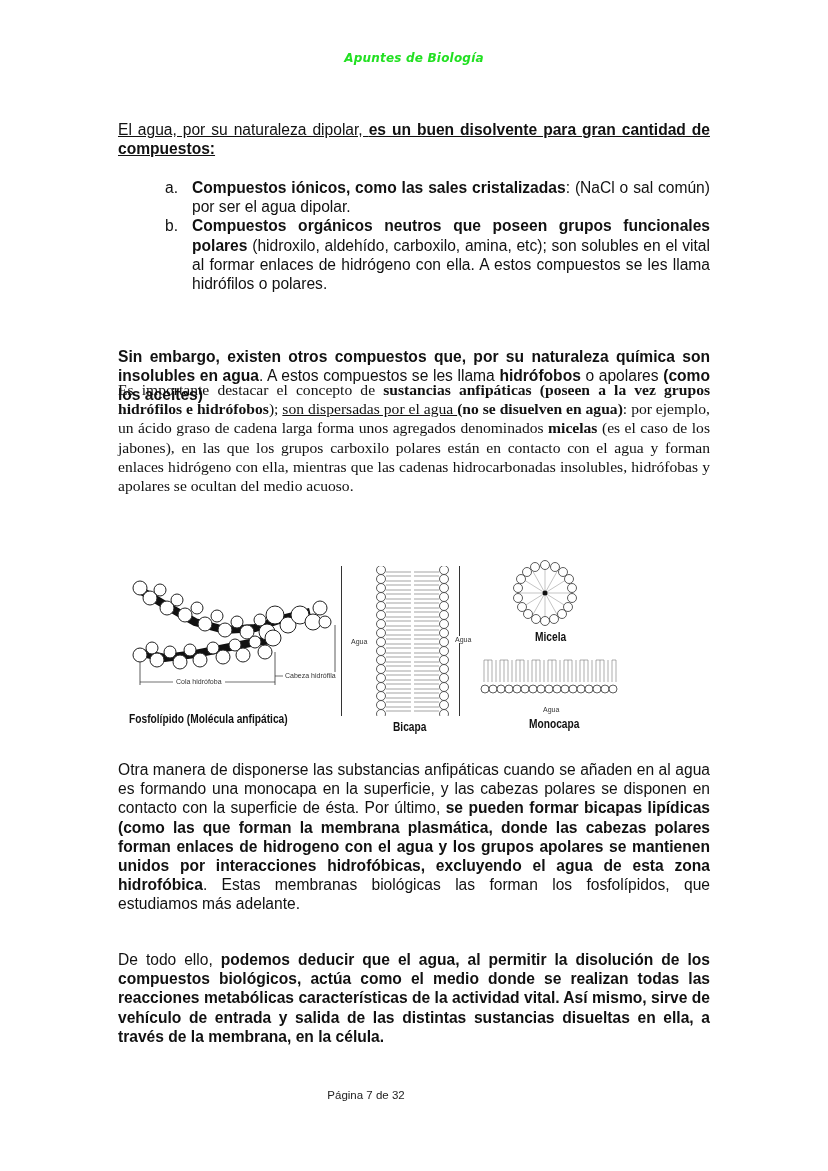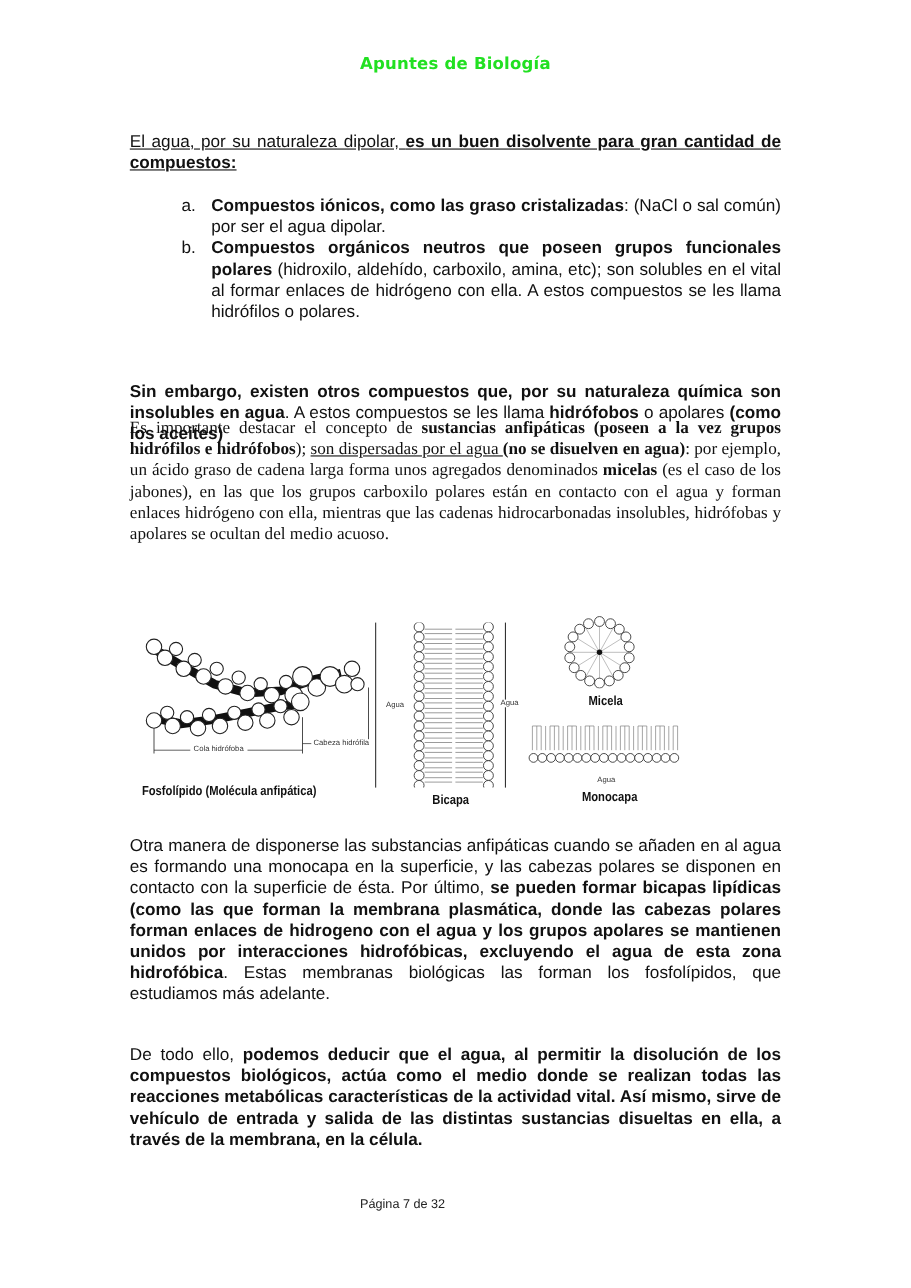--- a/index.html
+++ b/index.html
@@ -1,20 +1,20 @@
 <!DOCTYPE html>
 <html><head>
 <meta charset="utf-8">
 <style>
   html, body { margin: 0; padding: 0; background: #ffffff; }
   body { width: 828px; height: 1171px; position: relative; overflow: hidden;
          font-family: "Liberation Sans", sans-serif; color: #111; }
   .header { position: absolute; top: 50px; left: 0; width: 828px; text-align: center;
             color: #22e022; font-family: "DejaVu Sans", sans-serif; font-weight: bold;
-            font-size: 15px; line-height: 17px; letter-spacing: 0.2px; }
+            font-size: 12px; line-height: 17px; letter-spacing: 0.2px; font-style: italic; }
   .p { position: absolute; left: 118px; width: 592px; font-size: 15.6px; line-height: 19.2px;
        text-align: justify; }
   .p b { font-weight: bold; }
   .u { text-decoration: underline; }
   .list { position: absolute; left: 165px; width: 545px; font-size: 15.6px; line-height: 19.2px; }
   .li { display: flex; text-align: justify; }
   .li .mk { width: 27px; flex: none; }
   .li .tx { flex: 1; }
   .figure { position: absolute; left: 125px; top: 560px; width: 510px; height: 180px; }
   .cap { position: absolute; font-weight: bold; font-size: 12px; transform: scaleX(0.85); transform-origin: left top; white-space: nowrap; }
@@ -28,21 +28,21 @@
   <div>Apuntes de Biología</div>
 </div>
 
 <div class="p" style="top:120px;text-decoration:underline;">
   <span>El agua, por su naturaleza dipolar, </span><b>es un buen disolvente para gran cantidad de compuestos:</b>
 </div>
 
 <div class="list" style="top:178px;">
   <div class="li">
     <span class="mk">a.</span>
-    <span class="tx"><b>Compuestos iónicos, como las graso cristalizadas</b><span>: (NaCl o sal común) por ser el agua dipolar.</span></span>
+    <span class="tx"><b>Compuestos iónicos, como las sales cristalizadas</b><span>: (NaCl o sal común) por ser el agua dipolar.</span></span>
   </div>
   <div class="li">
     <span class="mk">b.</span>
     <span class="tx"><b>Compuestos orgánicos neutros que poseen grupos funcionales polares</b><span> (hidroxilo, aldehído, carboxilo, amina, etc); son solubles en el vital al formar enlaces de hidrógeno con ella. A estos compuestos se les llama hidrófilos o polares.</span></span>
   </div>
 </div>
 
 <div class="p" style="top:313px;margin-top:34px;">
   <b>Sin embargo, existen otros compuestos que, por su naturaleza química son insolubles en agua</b><span>. A estos compuestos se les llama </span><b>hidrófobos</b><span> o apolares </span><b>(como los aceites)</b>
 </div>

